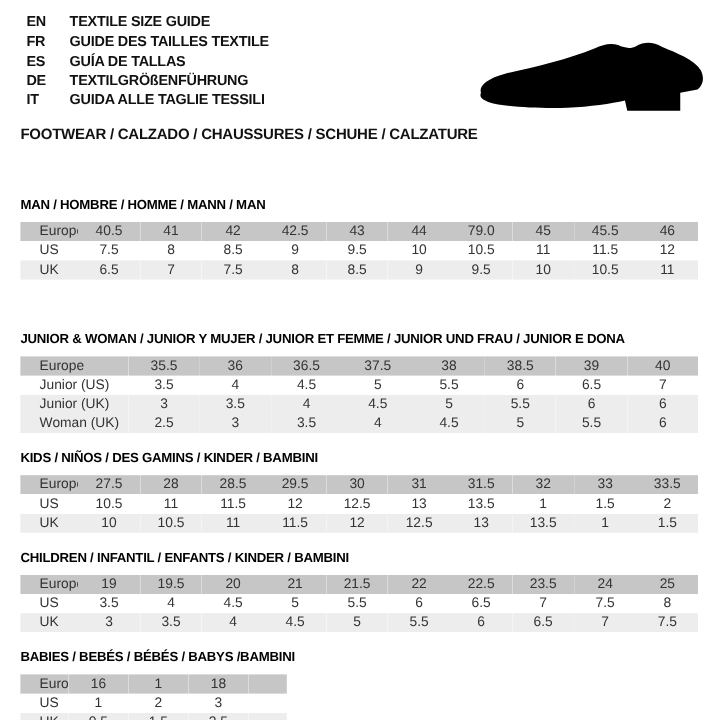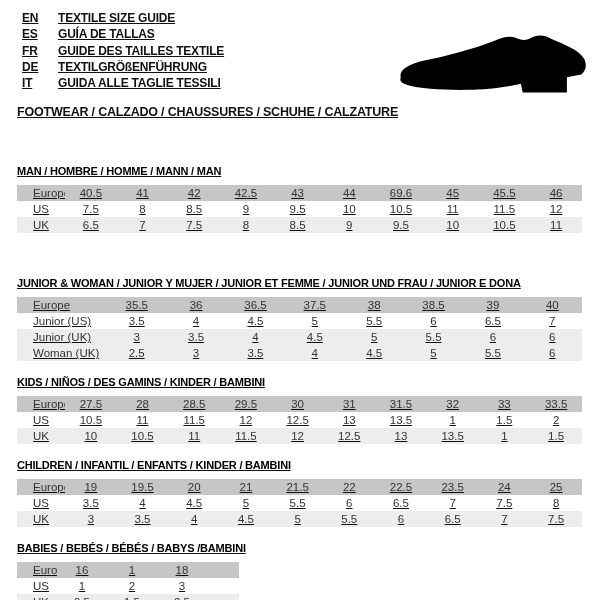--- a/index.html
+++ b/index.html
@@ -3,21 +3,21 @@
 <meta charset="utf-8">
 <style>
   html, body { margin: 0; padding: 0; }
   body {
     width: 600px; height: 600px;
     background: #ffffff;
     font-family: "Liberation Sans", sans-serif;
     color: #111111;
     -webkit-font-smoothing: antialiased;
   }
-  .page { position: relative; width: 600px; height: 600px; overflow: hidden; text-decoration: underline; }
+  .page { position: relative; width: 600px; height: 600px; overflow: hidden; }
 
   
   .header { position: relative; padding: 10px 18px 0 17px; }
   .lang-list { list-style: none; margin: 0; padding: 0; }
   .lang-row { display: flex; font-weight: bold; font-size: 12px; line-height: 16.3px; letter-spacing: -0.2px; }
   .lang-code { width: 36px; padding-left: 5px; flex: 0 0 auto; }
   .lang-label { flex: 1 1 auto; }
   .category-line { font-weight: bold; font-size: 12.5px; line-height: 13px; margin-top: 15px; letter-spacing: -0.2px; }
   .shoe { position: absolute; top: 31px; right: 12px; width: 192px; height: 66px; }
 
@@ -40,26 +40,26 @@
 
 <div class="page">
 
   <div class="header">
     <ul class="lang-list" id="lang-list">
         <li class="lang-row">
           <span class="lang-code">EN</span>
           <span class="lang-label">TEXTILE SIZE GUIDE</span>
         </li>
         <li class="lang-row">
+          <span class="lang-code">FR</span>
+          <span class="lang-label">GUIDE DES TAILLES TEXTILE</span>
+        </li>
+        <li class="lang-row">
           <span class="lang-code">ES</span>
           <span class="lang-label">GUÍA DE TALLAS</span>
-        </li>
-        <li class="lang-row">
-          <span class="lang-code">FR</span>
-          <span class="lang-label">GUIDE DES TAILLES TEXTILE</span>
         </li>
         <li class="lang-row">
           <span class="lang-code">DE</span>
           <span class="lang-label">TEXTILGRÖßENFÜHRUNG</span>
         </li>
         <li class="lang-row">
           <span class="lang-code">IT</span>
           <span class="lang-label">GUIDA ALLE TAGLIE TESSILI</span>
         </li>
       </ul>
@@ -103,21 +103,21 @@
           </colgroup>
           <tbody>
             <tr class="hdr">
               <td class="lbl">Europe</td>
               <td>40.5</td>
               <td>41</td>
               <td>42</td>
               <td>42.5</td>
               <td>43</td>
               <td>44</td>
-              <td>69.6</td>
+              <td>79.0</td>
               <td>45</td>
               <td>45.5</td>
               <td>46</td>
             </tr>
             <tr class="">
               <td class="lbl">US</td>
               <td>7.5</td>
               <td>8</td>
               <td>8.5</td>
               <td>9</td>

